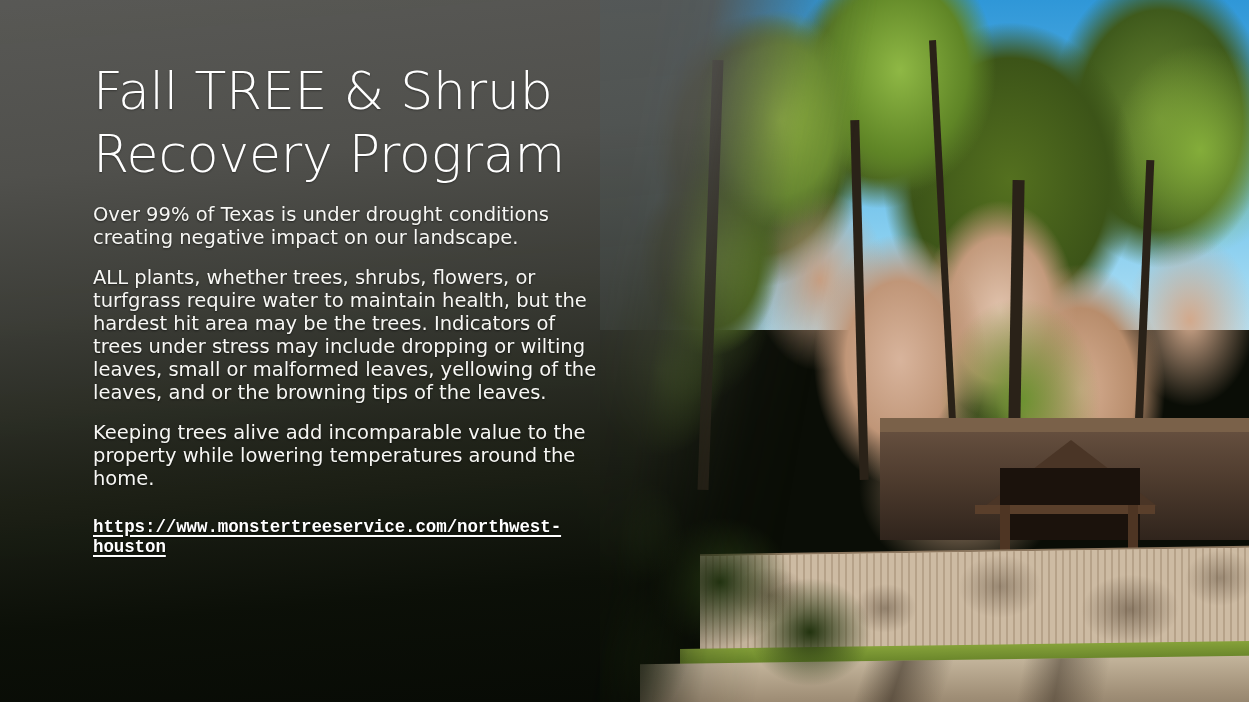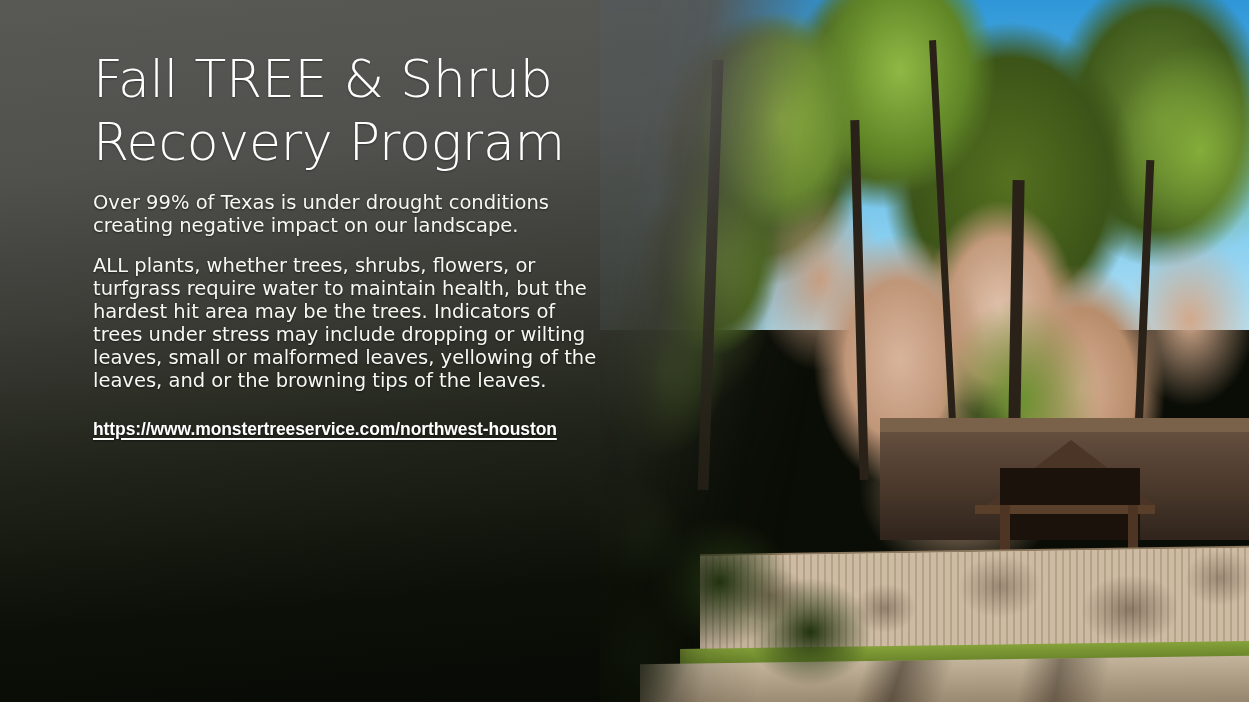--- a/index.html
+++ b/index.html
@@ -219,21 +219,21 @@
   
   .content {
     position: absolute;
     left: 93px; top: 0;
     width: 520px;
     height: 702px;
     z-index: 10;
   }
 
   .title {
-    margin-top: 48px;
+    margin-top: 60px;
     font-family: "DejaVu Sans", "Liberation Sans", sans-serif;
     font-weight: 300;
     font-size: 52px;
     line-height: 1.22;
     color: #ffffff;
     letter-spacing: -0.2px;
     white-space: pre-line;
     text-shadow: 0 1px 2px rgba(0,0,0,.35);
   }
 
@@ -246,21 +246,21 @@
     color: #f7f7f4;
     margin-bottom: 17px;
     max-width: 516px;
     text-shadow: 0 1px 2px rgba(0,0,0,.55);
   }
   .para:last-of-type { margin-bottom: 0; }
 
   .link-wrap { margin-top: 27px; }
   .link {
     display: inline-block;
-    font-family: Liberation Sans, sans-serif;
+    font-family: Liberation Mono, monospace;
     font-size: 17.5px;
     font-weight: 700;
     color: #ffffff;
     text-decoration: underline;
     text-underline-offset: 3px;
     text-decoration-thickness: 2px;
     letter-spacing: -0.1px;
     text-shadow: 0 1px 2px rgba(0,0,0,.6);
     cursor: pointer;
   }
@@ -305,20 +305,21 @@
   <div class="overlay"></div>
 
   <div class="content">
 
     <h1 class="title">Fall TREE &amp; Shrub
 Recovery Program</h1>
 
     <div class="body-block">
       <p class="para">Over 99% of Texas is under drought conditions creating negative impact on our landscape.</p>
       <p class="para">ALL plants, whether trees, shrubs, flowers, or turfgrass require water to maintain health, but the hardest hit area may be the trees. Indicators of trees under stress may include dropping or wilting leaves, small or malformed leaves, yellowing of the leaves, and or the browning tips of the leaves.</p>
+      <p class="para">Keeping trees alive add incomparable value to the property while lowering temperatures around the home.</p>
     </div>
 
     <div class="link-wrap">
       <a class="link" href="#">https://www.monstertreeservice.com/northwest-houston</a>
     </div>
 
   </div>
 </div>
 
 </body></html>

